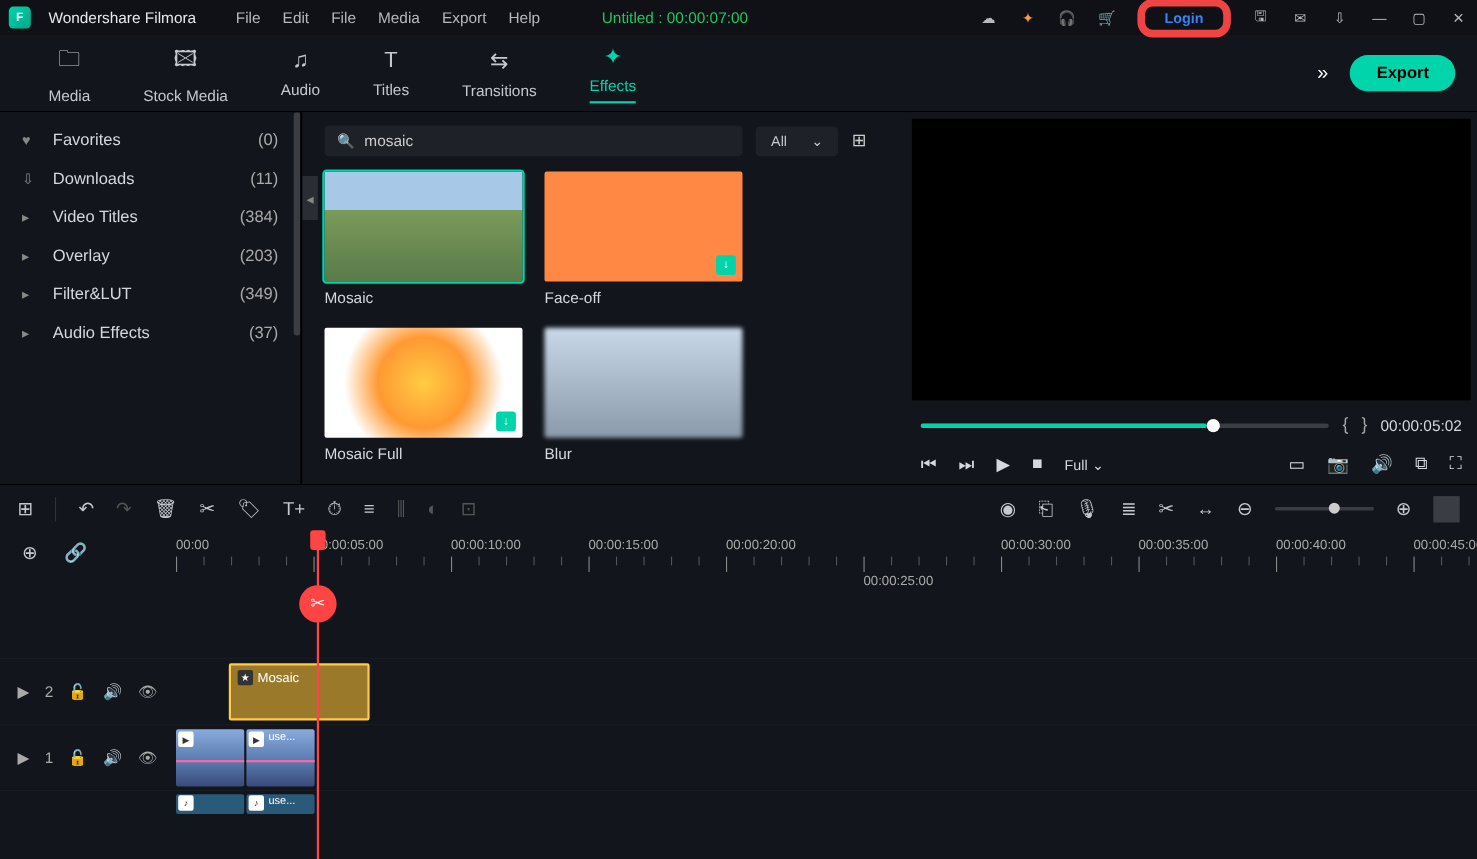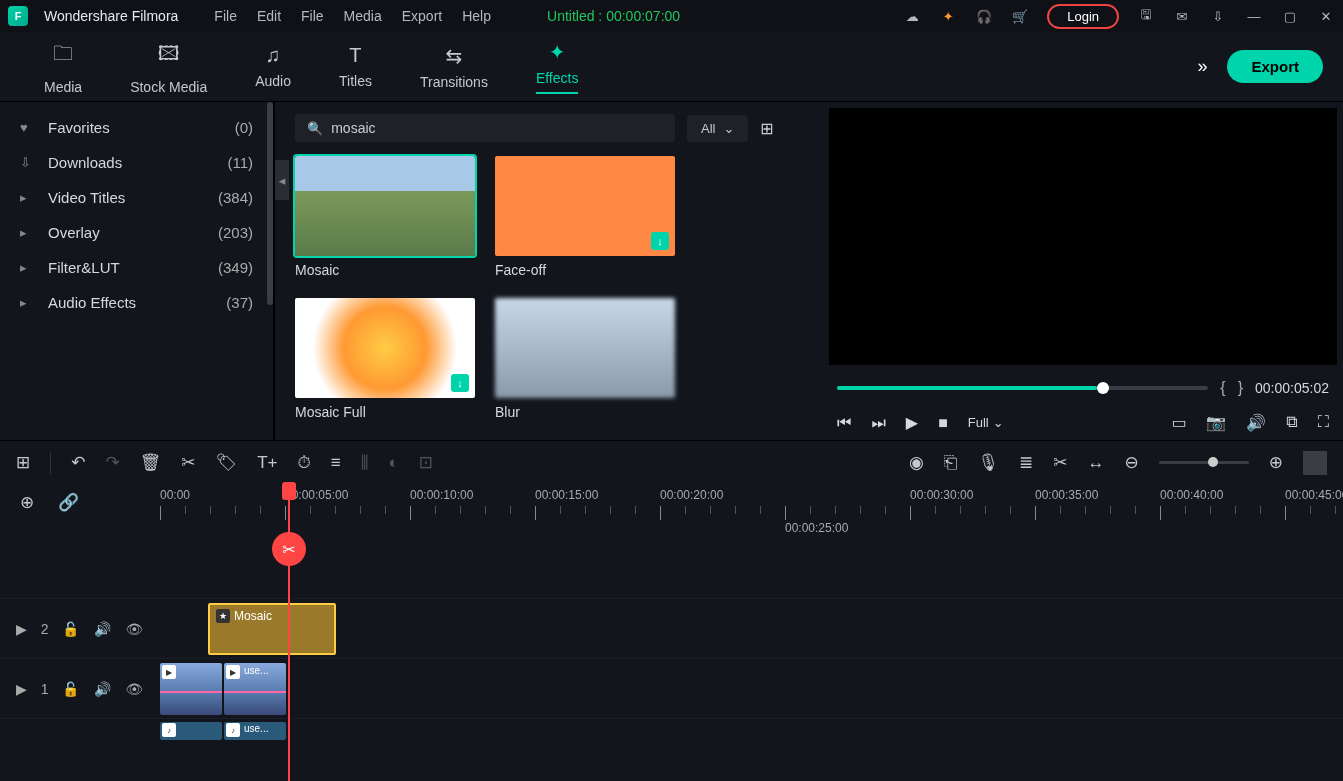--- a/index.html
+++ b/index.html
@@ -7,21 +7,21 @@
 
 
 .titlebar { height: 32px; background: #0f1116; display: flex; align-items: center; padding: 0 8px; gap: 16px; }
 .logo { width: 20px; height: 20px; background: linear-gradient(135deg,#00d4aa,#00a88a); border-radius: 4px; display:flex;align-items:center;justify-content:center;color:#fff;font-weight:bold;font-size:11px; }
 .app-name { color: #e5e8ee; font-size: 14px; }
 .menubar { display: flex; gap: 20px; margin-left: 20px; }
 .menu-item { color: #b5b8be; font-size: 14px; cursor: pointer; }
 .project-title { color: #22c55e; font-size: 14px; margin-left: 40px; }
 .titlebar-right { margin-left: auto; display: flex; align-items: center; gap: 18px; }
 .titlebar-icon { width: 18px; height: 18px; color: #b5b8be; display:flex;align-items:center;justify-content:center; cursor:pointer; }
-.login-btn { border: 2px solid #ef4444; color: #ffffff; padding: 3px 18px; border-radius: 14px; font-size: 13px; font-weight: 400; cursor:pointer; }
+.login-btn { border: 7px solid #ef4444; color: #3b82f6; padding: 3px 18px; border-radius: 14px; font-size: 13px; font-weight: 700; cursor:pointer; }
 .orange { color: #ff9933; }
 .tealc { color: #00d4aa; }
 
 
 .toptabs { height: 70px; background: #12151c; display: flex; align-items: center; padding: 0 20px; border-bottom: 1px solid #000; }
 .toptab { display: flex; flex-direction: column; align-items: center; gap: 6px; padding: 0 24px; color: #c5c8ce; cursor:pointer; }
 .toptab.active { color: #00d4aa; }
 .toptab-icon { font-size: 20px; }
 .toptab-label { font-size: 14px; }
 .toptab-underline { height: 2px; width: 100%; background: transparent; }
@@ -41,21 +41,21 @@
 .side-label { flex: 1; color: #d5d8de; font-size: 15px; }
 .side-count { color: #aaa; font-size: 15px; }
 .collapser { position:absolute; left:275px; top:160px; width:14px; height:40px; background:#2a2d34; display:flex;align-items:center;justify-content:center; color:#888; z-index:5; cursor:pointer; }
 
 
 .effects-panel { flex: 1; background: #12151c; padding: 12px 20px; position:relative; }
 .search-row { display: flex; align-items: center; gap: 12px; margin-bottom: 14px; }
 .search-box { flex: 1; max-width: 380px; background: #1e2128; border-radius: 4px; display: flex; align-items: center; padding: 6px 12px; gap: 8px; }
 .search-box input { background: transparent; border: none; color: #ccc; font-size: 14px; outline: none; flex:1; }
 .search-icn { color: #888; }
-.all-dd { background: #1e2128; padding: 6px 14px; border-radius: 4px; display:flex; align-items:center; gap:8px; cursor:pointer; }
+.all-dd { background: #1e2128; padding: 6px 14px; border-radius: 4px; display:flex; align-items:center; gap:22px; cursor:pointer; }
 .grid-icn { color: #ccc; font-size: 16px; cursor:pointer; }
 .effects-grid { display: flex; flex-wrap: wrap; gap: 20px; }
 .effect-card { width: 180px; }
 .effect-thumb { width: 180px; height: 100px; border-radius: 2px; position:relative; background:#333; }
 .effect-thumb.selected { outline: 2px solid #00d4aa; }
 .dl-badge { position:absolute; right:6px; bottom:6px; width:18px; height:18px; background:#00d4aa; border-radius:3px; display:flex;align-items:center;justify-content:center;color:#fff;font-size:11px; }
 .effect-label { color: #d5d8de; font-size: 14px; margin-top: 6px; }
 .thumb-mosaic { background: linear-gradient(180deg,#a8c8e8 0%,#a8c8e8 35%,#7a9a5a 35%,#5a7a4a 100%); }
 .thumb-faceoff { background: #ff8844; }
 .thumb-flower { background: radial-gradient(circle,#ffcc44 0%,#ff9933 40%,#fff 70%); }

